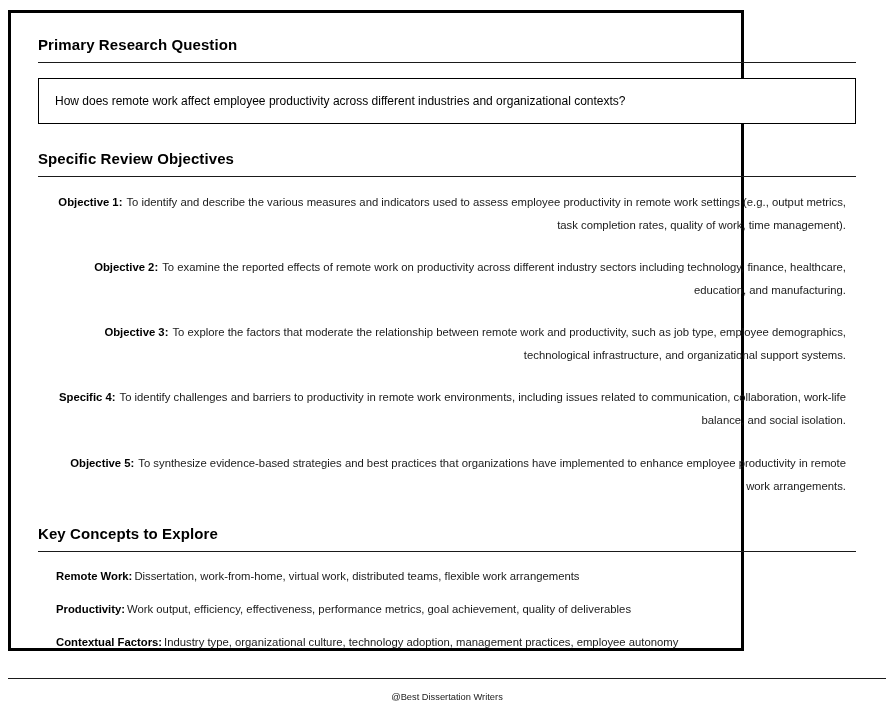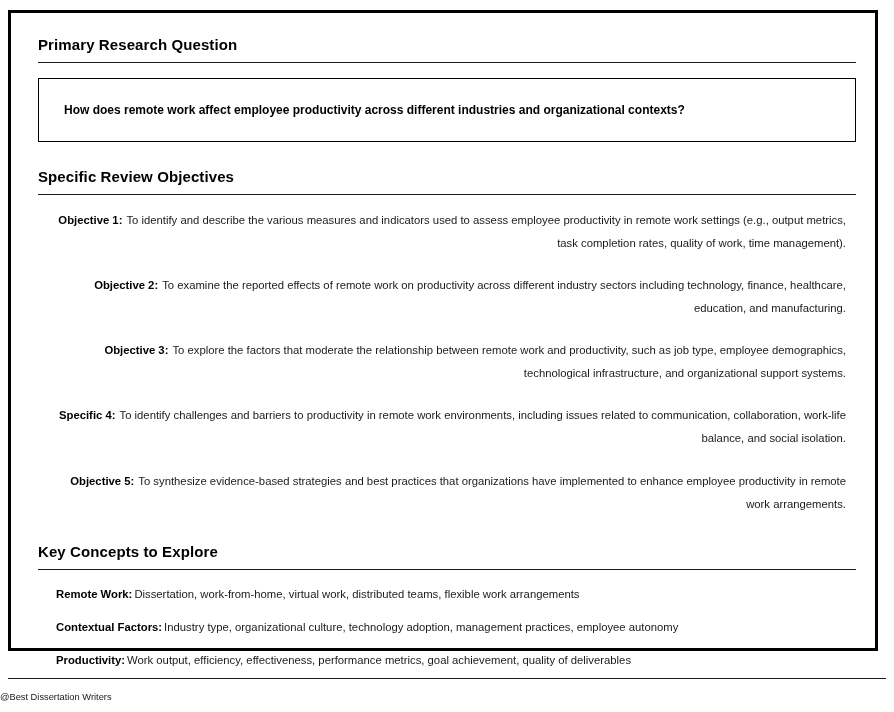--- a/index.html
+++ b/index.html
@@ -21,21 +21,21 @@
     width: 894px;
     height: 712px;
     box-sizing: border-box;
   }
 
   
   .doc-frame {
     position: absolute;
     left: 8px;
     top: 10px;
-    width: 870px;
+    width: 736px;
     height: 641px;
     box-sizing: border-box;
     border: 3px solid #000000;
     background: #ffffff;
   }
 
   .doc-inner {
     position: absolute;
     left: 27px;
     top: 22px;
@@ -66,24 +66,24 @@
   .question-box {
     margin-top: 15px;
     width: 818px;
     box-sizing: border-box;
     border: 1.6px solid #000000;
     background: #ffffff;
     padding: 13px 16px 13px 16px;
   }
   .question-text {
     font-size: 12px;
-    font-weight: bold;
+    font-weight: normal;
     line-height: 18px;
     color: #000000;
-    margin: 9px;
+    margin: 0;
   }
 
   
   .objectives-list {
     margin: 0;
     padding: 14px 0 0 18px;
     list-style: none;
   }
   .objective-item {
     font-size: 11.3px;
@@ -132,21 +132,21 @@
     height: 0;
     border: none;
     border-top: 1.6px solid #1a1a1a;
     margin: 0;
   }
   .footer-text {
     position: absolute;
     left: 0;
     top: 691px;
     width: 894px;
-    text-align: left;
+    text-align: center;
     font-size: 9.3px;
     line-height: 12px;
     color: #1a1a1a;
   }
 </style>
 </head>
 <body>
 
 <div class="page">
 
@@ -191,24 +191,24 @@
 
       <div class="section-block">
         <h2 class="section-heading">Key Concepts to Explore</h2>
         <hr class="heading-rule">
 
         <ul class="concepts-wrap">
           <li class="concept-item">
             <span class="concept-label">Remote Work:</span><span class="concept-text">Dissertation, work-from-home, virtual work, distributed teams, flexible work arrangements</span>
           </li>
           <li class="concept-item">
+            <span class="concept-label">Productivity:</span><span class="concept-text">Work output, efficiency, effectiveness, performance metrics, goal achievement, quality of deliverables</span>
+          </li>
+          <li class="concept-item">
             <span class="concept-label">Contextual Factors:</span><span class="concept-text">Industry type, organizational culture, technology adoption, management practices, employee autonomy</span>
-          </li>
-          <li class="concept-item">
-            <span class="concept-label">Productivity:</span><span class="concept-text">Work output, efficiency, effectiveness, performance metrics, goal achievement, quality of deliverables</span>
           </li>
         </ul>
       </div>
 
     </div>
   </div>
 
   <hr class="footer-rule">
   <div class="footer-text">@Best Dissertation Writers</div>
 

